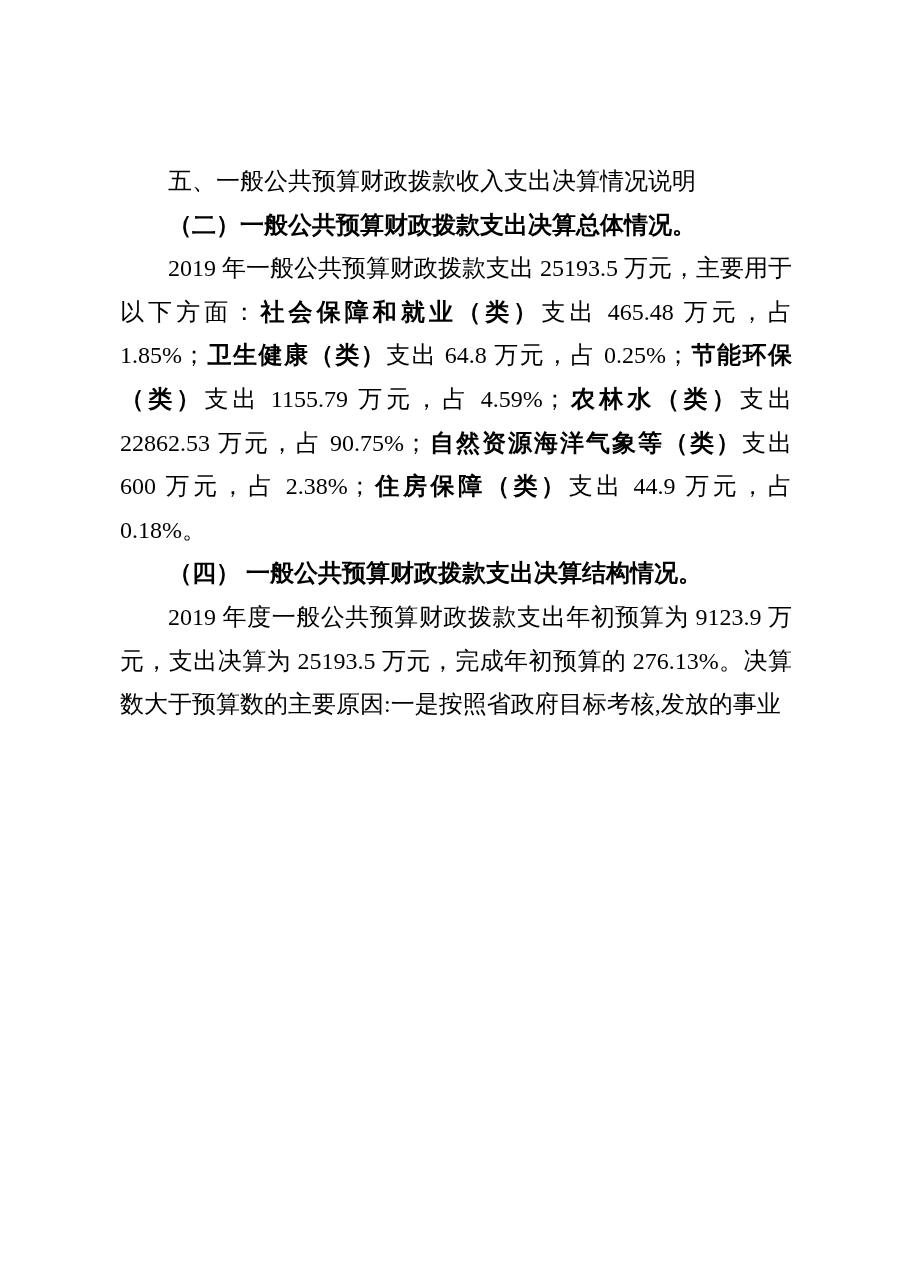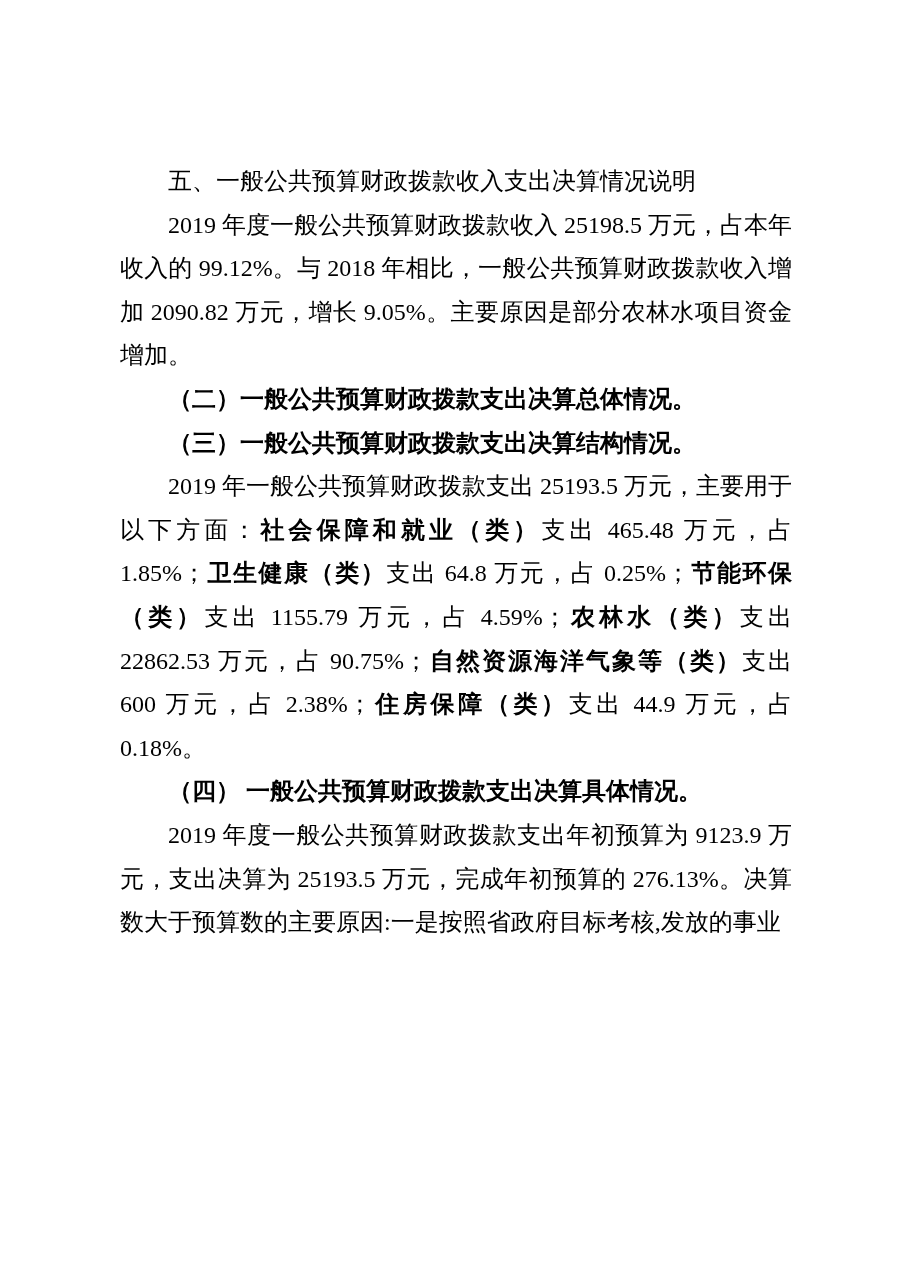--- a/index.html
+++ b/index.html
@@ -54,21 +54,19 @@
     color: #111111;
     text-decoration: underline;
   }
 </style>
 </head>
 <body>
 
 <div class="page">
   <div class="doc">
     <p class="block title">五、一般公共预算财政拨款收入支出决算情况说明</p>
-    <p class="block para"><span>2019 年度一般公共预算财政拨款收入 25198.5 万元，占本年收入的 99.12%。与 2018 年相比，一般公共预算财政拨款收入增加 2090.82 万元，增长 9.05%。主要原因是部分农林水项目资金增加。</span></p>
     <p class="block heading">（二）一般公共预算财政拨款支出决算总体情况。</p>
-    <p class="block heading">（三）一般公共预算财政拨款支出决算结构情况。</p>
     <p class="block para"><span>2019 年一般公共预算财政拨款支出 25193.5 万元，主要用于以下方面：</span><span class="run-bold">社会保障和就业（类）</span><span>支出 465.48 万元，占 1.85%；</span><span class="run-bold">卫生健康（类）</span><span>支出 64.8 万元，占 0.25%；</span><span class="run-bold">节能环保（类）</span><span>支出 1155.79 万元，占 4.59%；</span><span class="run-bold">农林水（类）</span><span>支出 22862.53 万元，占 90.75%；</span><span class="run-bold">自然资源海洋气象等（类）</span><span>支出 600 万元，占 2.38%；</span><span class="run-bold">住房保障（类）</span><span>支出 44.9 万元，占 0.18%。</span></p>
-    <p class="block heading">（四） 一般公共预算财政拨款支出决算具体情况。</p>
+    <p class="block heading">（四） 一般公共预算财政拨款支出决算结构情况。</p>
     <p class="block para"><span>2019 年度一般公共预算财政拨款支出年初预算为 9123.9 万元，支出决算为 25193.5 万元，完成年初预算的 276.13%。决算数大于预算数的主要原因:一是按照省政府目标考核,发放的事业</span></p>
   </div>
   <div class="footer">-14-</div>
 </div>
 
 </body></html>

